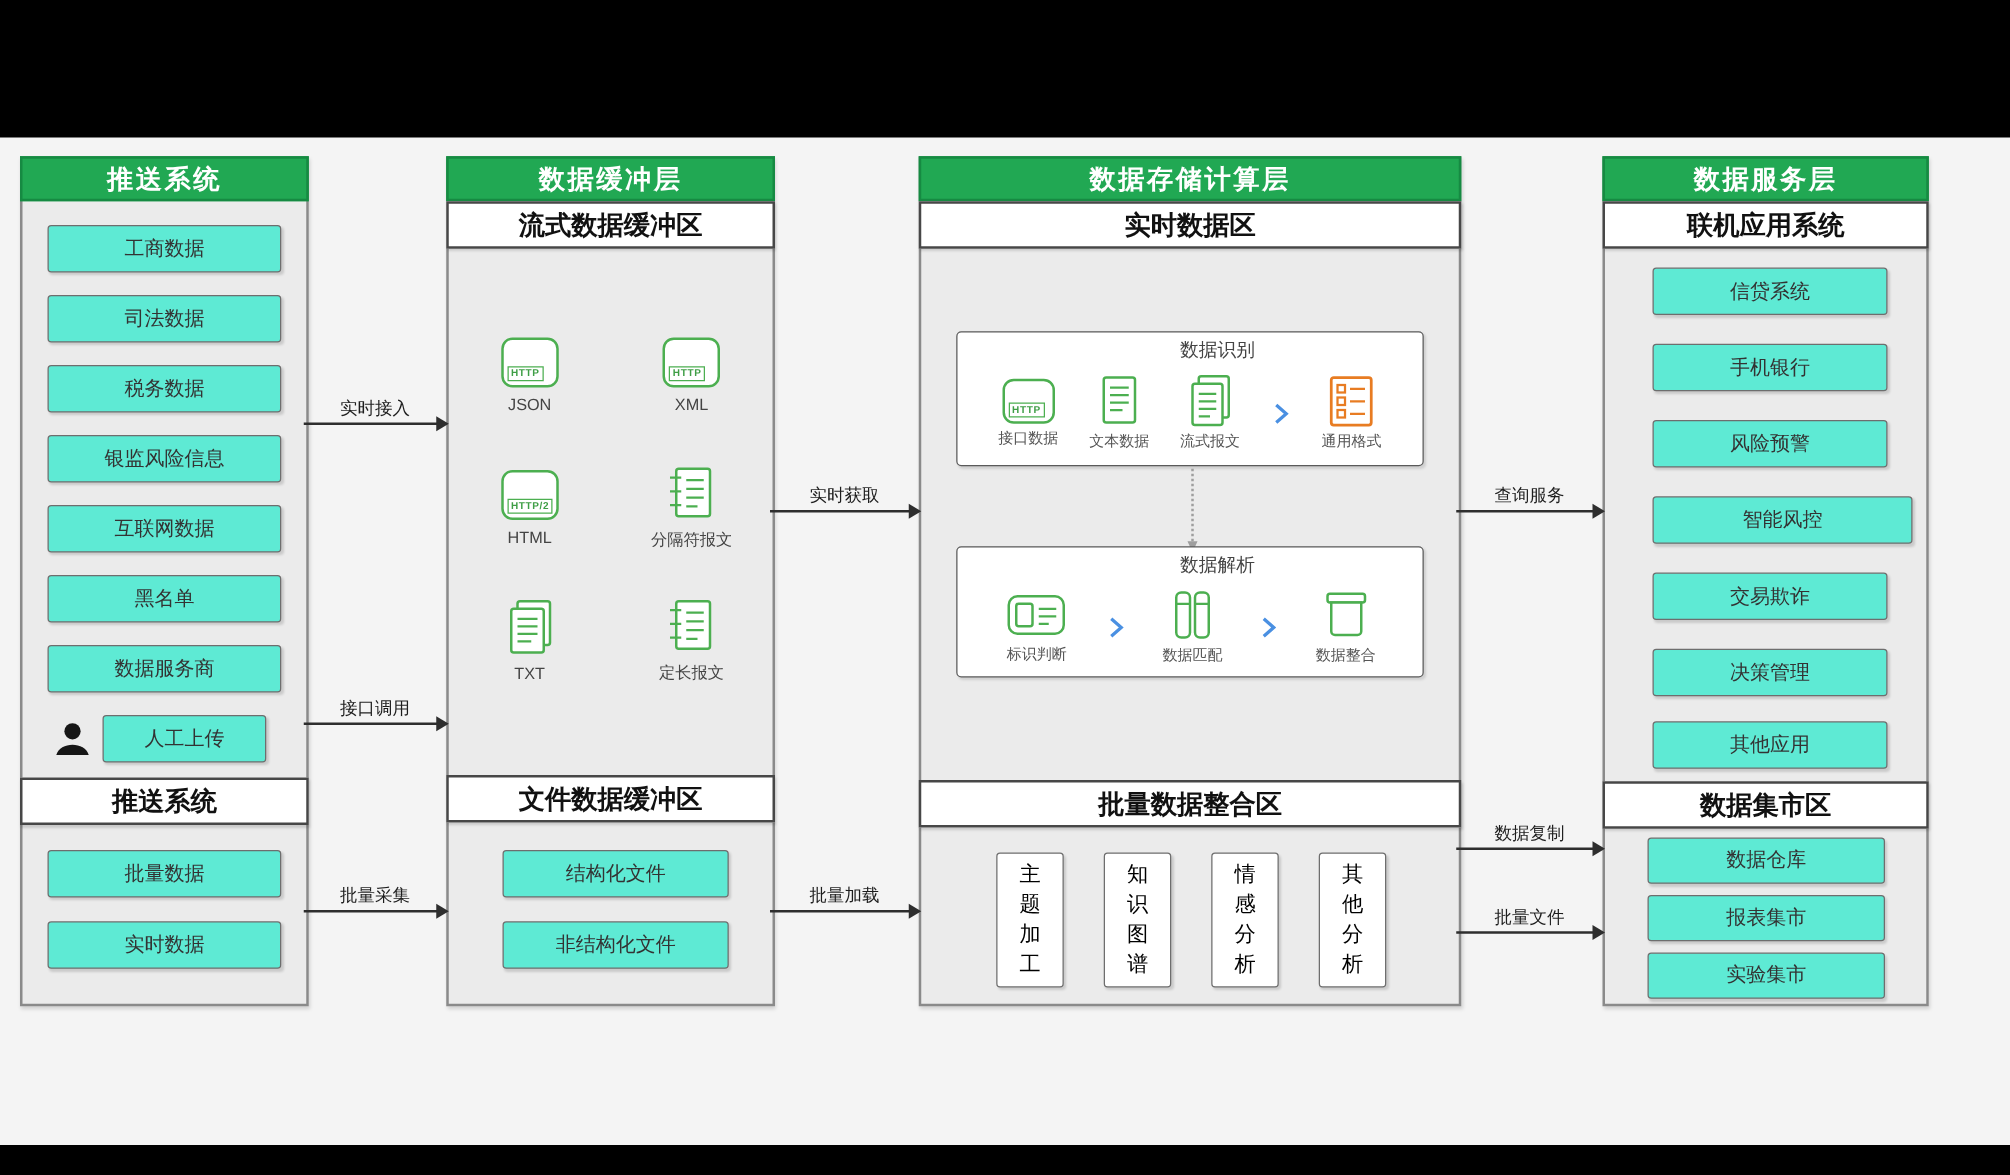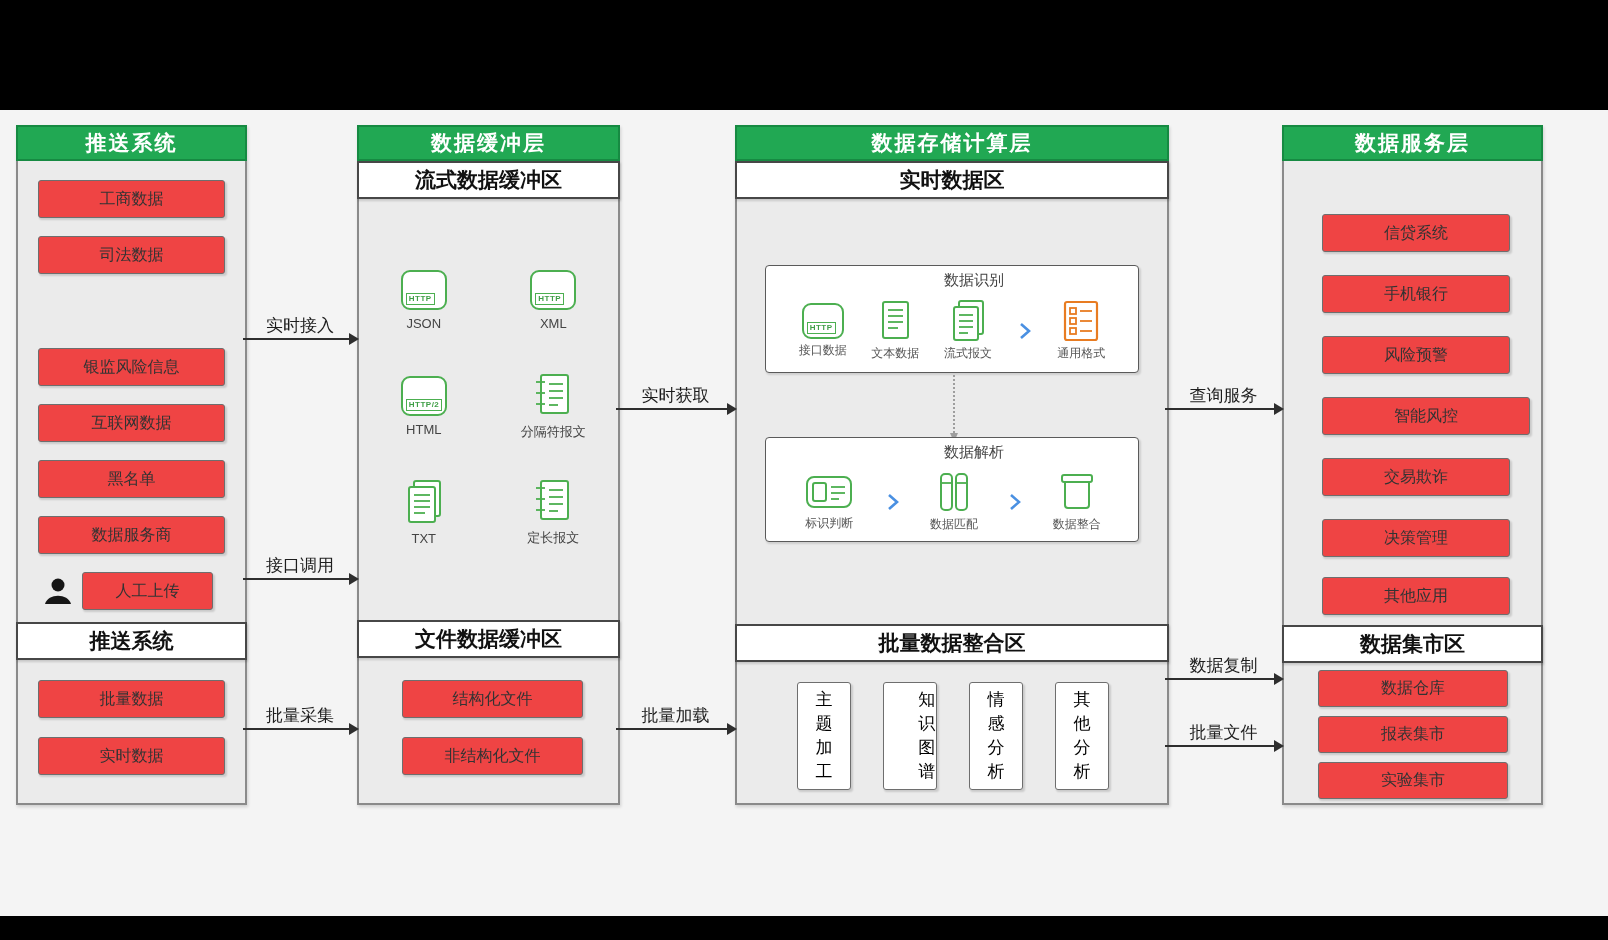--- a/index.html
+++ b/index.html
@@ -16,21 +16,21 @@
     position:absolute;left:-2px;right:-2px;top:-2px;height:36px;
     background:#21A853;color:#fff;font-weight:bold;font-size:21px;letter-spacing:2px;
     display:flex;align-items:center;justify-content:center;border:2px solid #168a42;box-sizing:border-box;
   }
   .zonebar{
     position:absolute;left:-2px;right:-2px;height:38px;background:#fff;border:2px solid #474747;box-sizing:border-box;
     display:flex;align-items:center;justify-content:center;font-size:21px;font-weight:bold;color:#111;
     box-shadow:1px 2px 2px rgba(0,0,0,.15);
   }
   .node{
-    position:absolute;background:#ef4444;border:1.6px solid #6e6e6e;border-radius:3px;box-sizing:border-box;
+    position:absolute;background:#5eead4;border:1.6px solid #6e6e6e;border-radius:3px;box-sizing:border-box;
     display:flex;align-items:center;justify-content:center;font-size:16px;color:#333;
     box-shadow:1.5px 2px 2px rgba(0,0,0,.14);
   }
   .vcell{
     position:absolute;width:54px;height:108px;background:#fff;border:1.6px solid #6e6e6e;border-radius:3px;box-sizing:border-box;
     display:flex;align-items:center;justify-content:center;box-shadow:1.5px 2px 2px rgba(0,0,0,.14);
   }
   .vtext{width:1.1em;word-break:break-all;text-align:center;font-size:17px;line-height:1.4;color:#000000;}
 
   .icon-grid{position:absolute;left:0;right:0;top:120px;height:320px;display:grid;grid-template-columns:1fr 1fr;grid-auto-rows:106px;}
@@ -50,39 +50,40 @@
   .procbox{position:absolute;background:#fff;border:1.6px solid #5a5a5a;border-radius:4px;box-sizing:border-box;box-shadow:1.5px 2px 2px rgba(0,0,0,.12);}
   .procbox-title{position:absolute;top:5px;left:0;right:0;text-align:center;font-size:15px;color:#444;padding-left:44px;}
   .proc-steps{position:absolute;left:8px;right:8px;top:28px;bottom:4px;display:flex;align-items:center;justify-content:space-evenly;}
   .step{display:flex;flex-direction:column;align-items:center;gap:3px;}
   .step-label{font-size:12px;color:#555;}
   .chev{display:flex;align-items:center;}
 
   .vdots{position:absolute;width:0;border-left:2px dotted #9e9e9e;}
   .vhead{position:absolute;left:-5px;bottom:-9px;width:0;height:0;border-top:9px solid #9e9e9e;border-left:4.5px solid transparent;border-right:4.5px solid transparent;}
 
-  .arrow{position:absolute;text-align:center;font-size:17px;color:#1d1d1d;}
+  .arrow{position:absolute;text-align:center;font-size:14px;color:#1d1d1d;}
   .arrow-label{display:block;line-height:16px;margin-bottom:4px;}
   .arrow-line{position:relative;height:2px;background:#2e2e2e;}
   .arrow-head{position:absolute;right:-2px;top:-5px;width:0;height:0;border-left:10px solid #2e2e2e;border-top:6px solid transparent;border-bottom:6px solid transparent;}
 
   .pushrow{position:absolute;display:flex;align-items:center;}
 </style>
 </head>
 <body>
 
 <div class="stage">
   <div class="blackbar bar-top"></div>
   <div class="blackbar bar-bottom"></div>
 
   <section class="col" style="left:16px;top:125px;width:227px;height:676px;">
     <header class="col-header">推送系统</header>
 
     <div class="node" style="left:20px;top:53px;width:187px;height:38px;">工商数据</div>
     <div class="node" style="left:20px;top:109px;width:187px;height:38px;">司法数据</div>
+    <div class="node" style="left:20px;top:165px;width:187px;height:38px;">税务数据</div>
     <div class="node" style="left:20px;top:221px;width:187px;height:38px;">银监风险信息</div>
     <div class="node" style="left:20px;top:277px;width:187px;height:38px;">互联网数据</div>
     <div class="node" style="left:20px;top:333px;width:187px;height:38px;">黑名单</div>
     <div class="node" style="left:20px;top:389px;width:187px;height:38px;">数据服务商</div>
 
     <div class="pushrow" style="left:24px;top:445px;width:183px;height:38px;gap:8px;">
       <svg width="32" height="28" viewBox="0 0 32 28">
         <circle cx="16" cy="8" r="6.5" fill="#161616"></circle>
         <path d="M3 27 C6 16 26 16 29 27 Z" fill="#161616"></path>
       </svg>
@@ -266,33 +267,34 @@
           <div class="step-label">数据整合</div>
         </div>
       </div>
     </div>
 
     <div class="zonebar" style="top:497px;">批量数据整合区</div>
 
     <div class="vcell" style="left:60px;top:555px;">
         <span class="vtext">主题加工</span>
       </div>
-    <div class="vcell" style="left:146px;top:555px;justify-content:flex-end;">
+    <div class="vcell" style="left:146px;top:555px;">
         <span class="vtext">知识图谱</span>
       </div>
     <div class="vcell" style="left:232px;top:555px;">
         <span class="vtext">情感分析</span>
       </div>
     <div class="vcell" style="left:318px;top:555px;">
         <span class="vtext">其他分析</span>
       </div>
   </section>
 
   <section class="col" style="left:1282px;top:125px;width:257px;height:676px;">
     <header class="col-header">数据服务层</header>
+    <div class="zonebar" style="top:34px;">联机应用系统</div>
 
     <div class="node" style="left:38px;top:87px;width:188px;height:38px;">信贷系统</div>
     <div class="node" style="left:38px;top:148px;width:188px;height:38px;">手机银行</div>
     <div class="node" style="left:38px;top:209px;width:188px;height:38px;">风险预警</div>
     <div class="node" style="left:38px;top:270px;width:208px;height:38px;">智能风控</div>
     <div class="node" style="left:38px;top:331px;width:188px;height:38px;">交易欺诈</div>
     <div class="node" style="left:38px;top:392px;width:188px;height:38px;">决策管理</div>
     <div class="node" style="left:38px;top:450px;width:188px;height:38px;">其他应用</div>
 
     <div class="zonebar" style="top:498px;">数据集市区</div>

